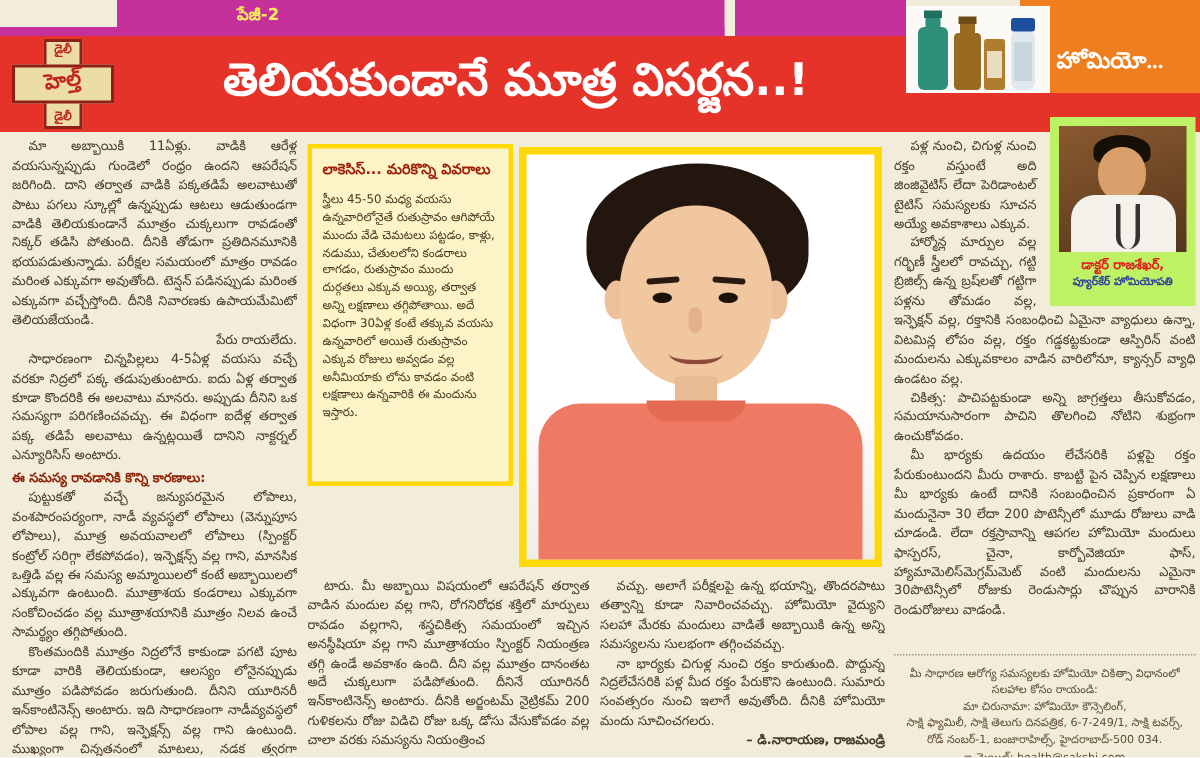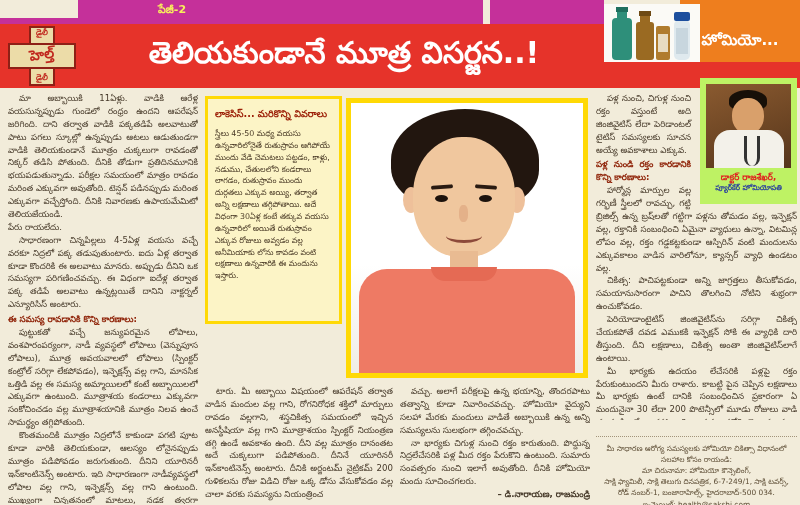--- a/index.html
+++ b/index.html
@@ -11,21 +11,21 @@
   .strip-main{left:78px;top:0;width:405px;height:24px;background:#c5309a;}
   .strip-right{left:490px;top:0;width:114px;height:24px;background:#c5309a;}
   .page-label{left:158px;top:3px;color:#f8ee5c;font-size:11px;font-weight:bold;}
   
   .banner{left:0;top:24px;width:604px;height:64px;background:#e6332a;}
   .banner-right{left:604px;top:62px;width:196px;height:26px;background:#e6332a;}
   .headline{left:84px;top:24px;width:520px;height:64px;display:flex;align-items:center;justify-content:center;
             color:#ffffff;font-size:30px;font-weight:bold;white-space:nowrap;}
   
   .homeo-ribbon{left:680px;top:0;width:120px;height:62px;background:#ee7e1e;display:flex;align-items:flex-end;
-                justify-content:center;padding-bottom:10px;box-sizing:border-box;color:#fff;font-size:15px;font-weight:bold;}
+                justify-content:center;padding-bottom:10px;box-sizing:border-box;color:#fff;font-size:15px;font-weight:bold;font-family:Liberation Serif, serif;}
   .bottles-box{left:604px;top:4px;width:96px;height:58px;background:#fbfaf6;}
   
   .logo{left:8px;top:26px;width:68px;height:60px;}
   .logo .bar-v{position:absolute;left:21px;top:0;width:26px;height:60px;background:#ecdca8;border:2px solid #8e2016;box-sizing:border-box;}
   .logo .bar-h{position:absolute;left:0;top:17px;width:68px;height:26px;background:#ecdca8;border:2px solid #8e2016;box-sizing:border-box;}
   .logo .t-top{position:absolute;left:0;top:2px;width:68px;text-align:center;color:#c0261d;font-size:8px;font-weight:bold;}
   .logo .t-mid{position:absolute;left:0;top:20px;width:68px;text-align:center;color:#c0261d;font-size:14px;font-weight:bold;transform:rotate(-8deg);}
   .logo .t-bot{position:absolute;left:0;bottom:2px;width:68px;text-align:center;color:#c0261d;font-size:8px;font-weight:bold;}
   
   .doctor-box{left:700px;top:78px;width:97px;height:126px;background:#bef264;box-sizing:border-box;padding:6px 6px 3px;}
@@ -55,21 +55,21 @@
   .boy .nose{position:absolute;left:108px;top:102px;width:9px;height:17px;background:#e4b189;border-radius:40%;}
   .boy .mouth{position:absolute;left:95px;top:126px;width:36px;height:11px;border-bottom:3px solid #8d4a3a;border-radius:0 0 50% 50%;}
   .boy .neck{position:absolute;left:99px;top:148px;width:28px;height:26px;background:#e9bb92;}
   .boy .shirt{position:absolute;left:8px;top:166px;width:216px;height:106px;background:#ee7a64;border-radius:28px 28px 0 0;}
   .boy .collar{position:absolute;left:80px;top:164px;width:66px;height:14px;background:#e56a54;border-radius:0 0 34px 34px;}
   
   .col{position:absolute;overflow:hidden;font-size:8.6px;line-height:1.5;color:#453828;text-align:justify;}
   .col p{margin:0;}
   .para{text-indent:11px;}
   .para.subhead{font-weight:bold;color:#8e2106;text-indent:0;margin-top:2px;}
-  .para.sign{text-indent:0;}
+  .para.sign{text-align:right;text-indent:0;}
   .para.byline{text-align:right;text-indent:0;font-weight:bold;}
   .col1{left:8px;top:92px;width:190px;height:412px;}
   .col2{left:205px;top:385px;width:188px;height:118px;}
   .col3{left:400px;top:385px;width:190px;height:118px;}
   .col4{left:596px;top:92px;width:201px;height:328px;}
   .doc-spacer{float:right;width:106px;height:114px;}
   
   .footer{left:596px;top:424px;width:201px;height:78px;border-top:1px dotted #a2947a;padding-top:6px;box-sizing:border-box;
           text-align:center;font-size:7.4px;line-height:1.5;color:#5c4c34;overflow:hidden;margin-top:12px;}
   .footer div{margin:0;}
@@ -161,24 +161,22 @@
     </div>
   <div class="col col3">
       <p class="para para">వచ్చు. అలాగే పరీక్షలపై ఉన్న భయాన్ని, తొందరపాటు తత్వాన్ని కూడా నివారించవచ్చు. హోమియో వైద్యుని సలహా మేరకు మందులు వాడితే అబ్బాయికి ఉన్న అన్ని సమస్యలను సులభంగా తగ్గించవచ్చు.</p>
       <p class="para para">నా భార్యకు చిగుళ్ల నుంచి రక్తం కారుతుంది. పొద్దున్న నిద్రలేచేసరికి పళ్ల మీద రక్తం పేరుకొని ఉంటుంది. సుమారు సంవత్సరం నుంచి ఇలాగే అవుతోంది. దీనికి హోమియో మందు సూచించగలరు.</p>
       <p class="para byline">– డి.నారాయణ, రాజమండ్రి</p>
     </div>
   <div class="col col4">
     <div class="doc-spacer"></div>
     <div>
         <p class="para para">పళ్ల నుంచి, చిగుళ్ల నుంచి రక్తం వస్తుంటే అది జింజివైటిస్ లేదా పెరిడాంటల్ టైటిస్ సమస్యలకు సూచన అయ్యే అవకాశాలు ఎక్కువ.</p>
-        <p class="para subhead">పళ్ల నుండి రక్తం కారడానికి కొన్ని కారణాలు:</p>
         <p class="para para">హార్మోన్ల మార్పుల వల్ల గర్భిణీ స్త్రీలలో రావచ్చు, గట్టి బ్రిజిల్స్ ఉన్న బ్రష్‌లతో గట్టిగా పళ్లను తోమడం వల్ల, ఇన్ఫెక్షన్ వల్ల, రక్తానికి సంబంధించి ఏమైనా వ్యాధులు ఉన్నా, విటమిన్ల లోపం వల్ల, రక్తం గడ్డకట్టకుండా ఆస్పిరిన్ వంటి మందులను ఎక్కువకాలం వాడిన వారిలోనూ, క్యాన్సర్ వ్యాధి ఉండటం వల్ల.</p>
         <p class="para para">చికిత్స: పాచిపట్టకుండా అన్ని జాగ్రత్తలు తీసుకోవడం, సమయానుసారంగా పాచిని తొలగించి నోటిని శుభ్రంగా ఉంచుకోవడం.</p>
-        <p class="para para">పెరియోడాంటైటిస్ జింజివైటిస్‌ను సరిగ్గా చికిత్స చేయకపోతే దవడ ఎముకకి ఇన్ఫెక్షన్ సోకి ఈ వ్యాధికి దారి తీస్తుంది. దీని లక్షణాలు, చికిత్స అంతా జింజివైటిస్‌లాగే ఉంటాయి.</p>
         <p class="para para">మీ భార్యకు ఉదయం లేచేసరికి పళ్లపై రక్తం పేరుకుంటుందని మీరు రాశారు. కాబట్టి పైన చెప్పిన లక్షణాలు మీ భార్యకు ఉంటే దానికి సంబంధించిన ప్రకారంగా ఏ మందునైనా 30 లేదా 200 పొటెన్సీలో మూడు రోజులు వాడి చూడండి. లేదా రక్తస్రావాన్ని ఆపగల హోమియో మందులు ఫాస్పరస్, చైనా, కార్బోవెజియా ఫాస్, హ్యామామెలిస్‌మెగ్రమ్‌మెట్ వంటి మందులను ఎమైనా 30పొటెన్సీలో రోజుకు రెండుసార్లు చొప్పున వారానికి రెండురోజులు వాడండి.</p>
       </div>
   </div>
 
   <div class="abs footer">
       <div class="">మీ సాధారణ ఆరోగ్య సమస్యలకు హోమియో చికిత్సా విధానంలో</div>
       <div class="">సలహాల కోసం రాయండి:</div>
       <div class="">మా చిరునామా: హోమియో కౌన్సెలింగ్,</div>
       <div class="">సాక్షి ఫ్యామిలీ, సాక్షి తెలుగు దినపత్రిక, 6-7-249/1, సాక్షి టవర్స్,</div>
       <div class="">రోడ్ నంబర్-1, బంజారాహిల్స్, హైదరాబాద్-500 034.</div>

